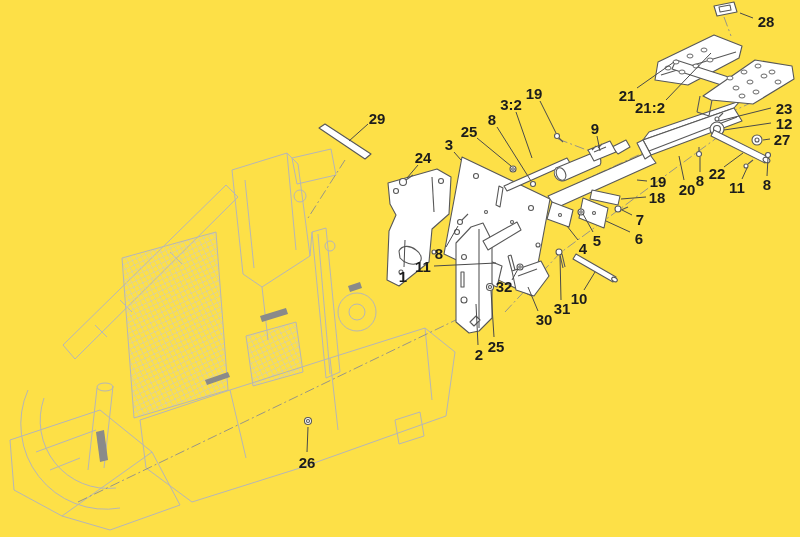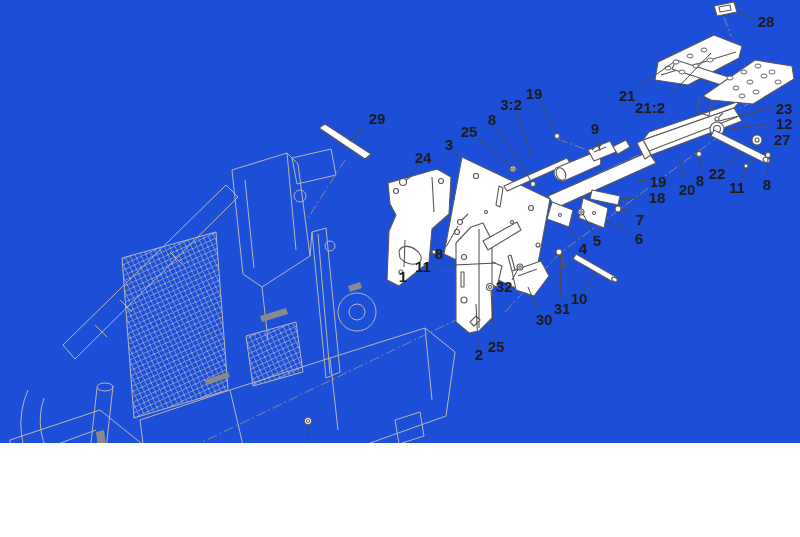--- a/index.html
+++ b/index.html
@@ -1,16 +1,16 @@
 <!DOCTYPE html>
 <html><head>
 <meta charset="utf-8">
 <style>
   html,body{margin:0;padding:0;background:#ffffff;}
-  .canvas{position:relative;width:800px;height:443px;background:#1d4ed8;overflow:hidden;
+  .canvas{position:relative;width:800px;height:537px;background:#fde047;overflow:hidden;
           font-family:"Liberation Sans",sans-serif;}
   svg{display:block}
   .callout-text{font-family:"Liberation Sans",sans-serif;font-size:15px;font-weight:700;}
 </style>
 </head>
 <body>
 
 <div class="canvas">
 <svg id="diagram" viewBox="0 0 800 537" width="800" height="537">
   <defs>

